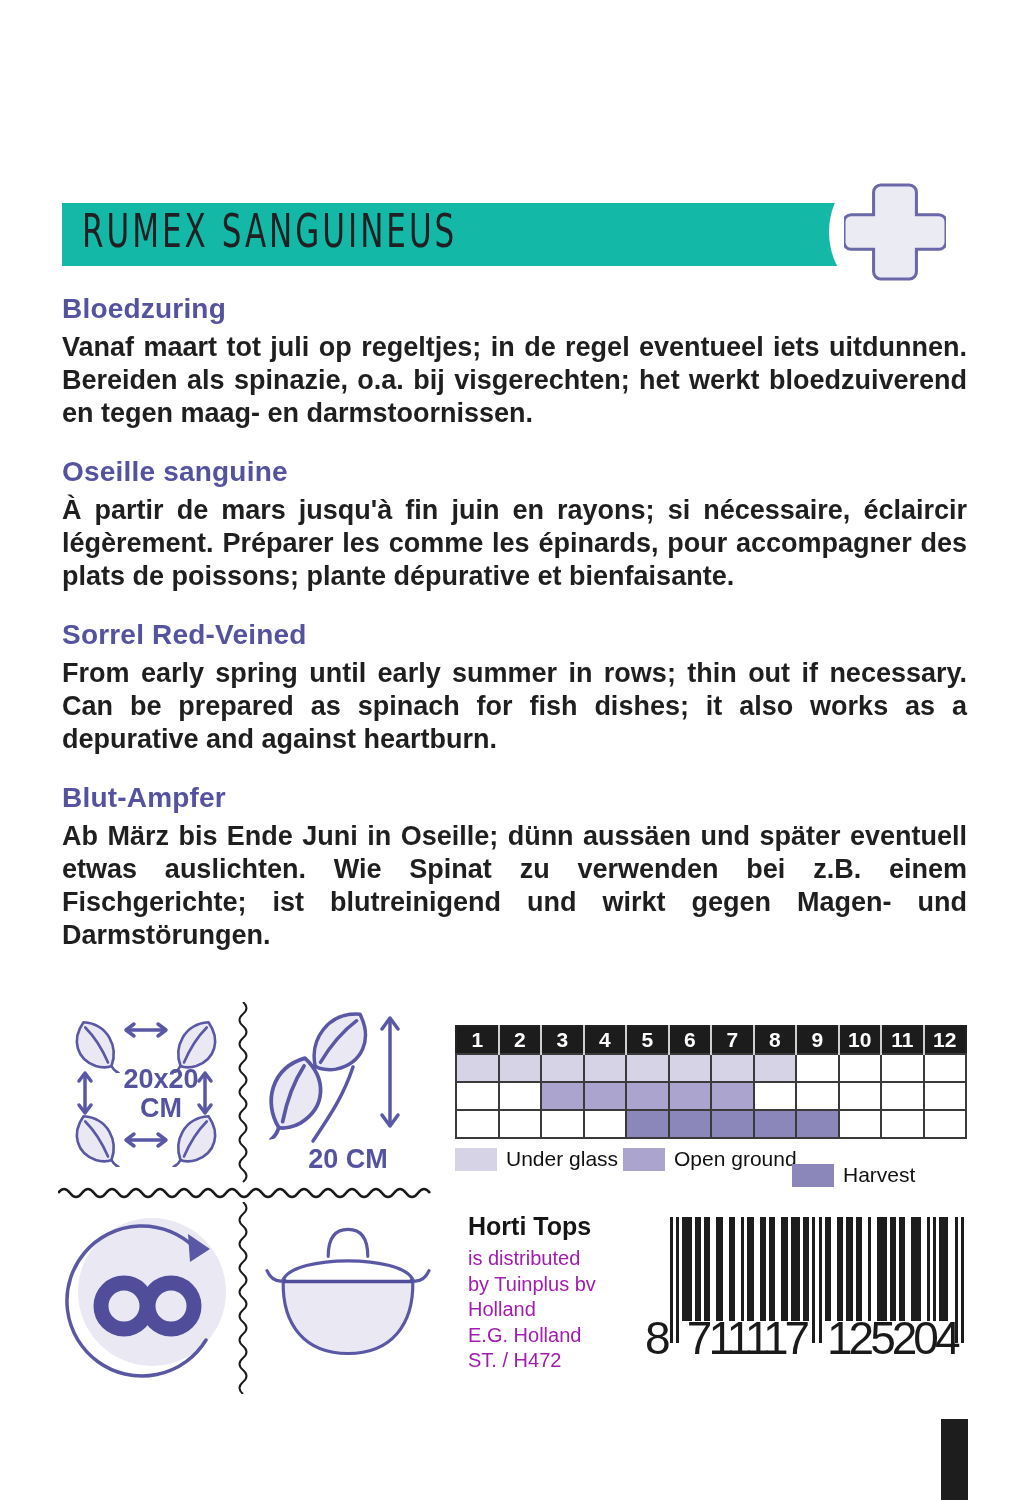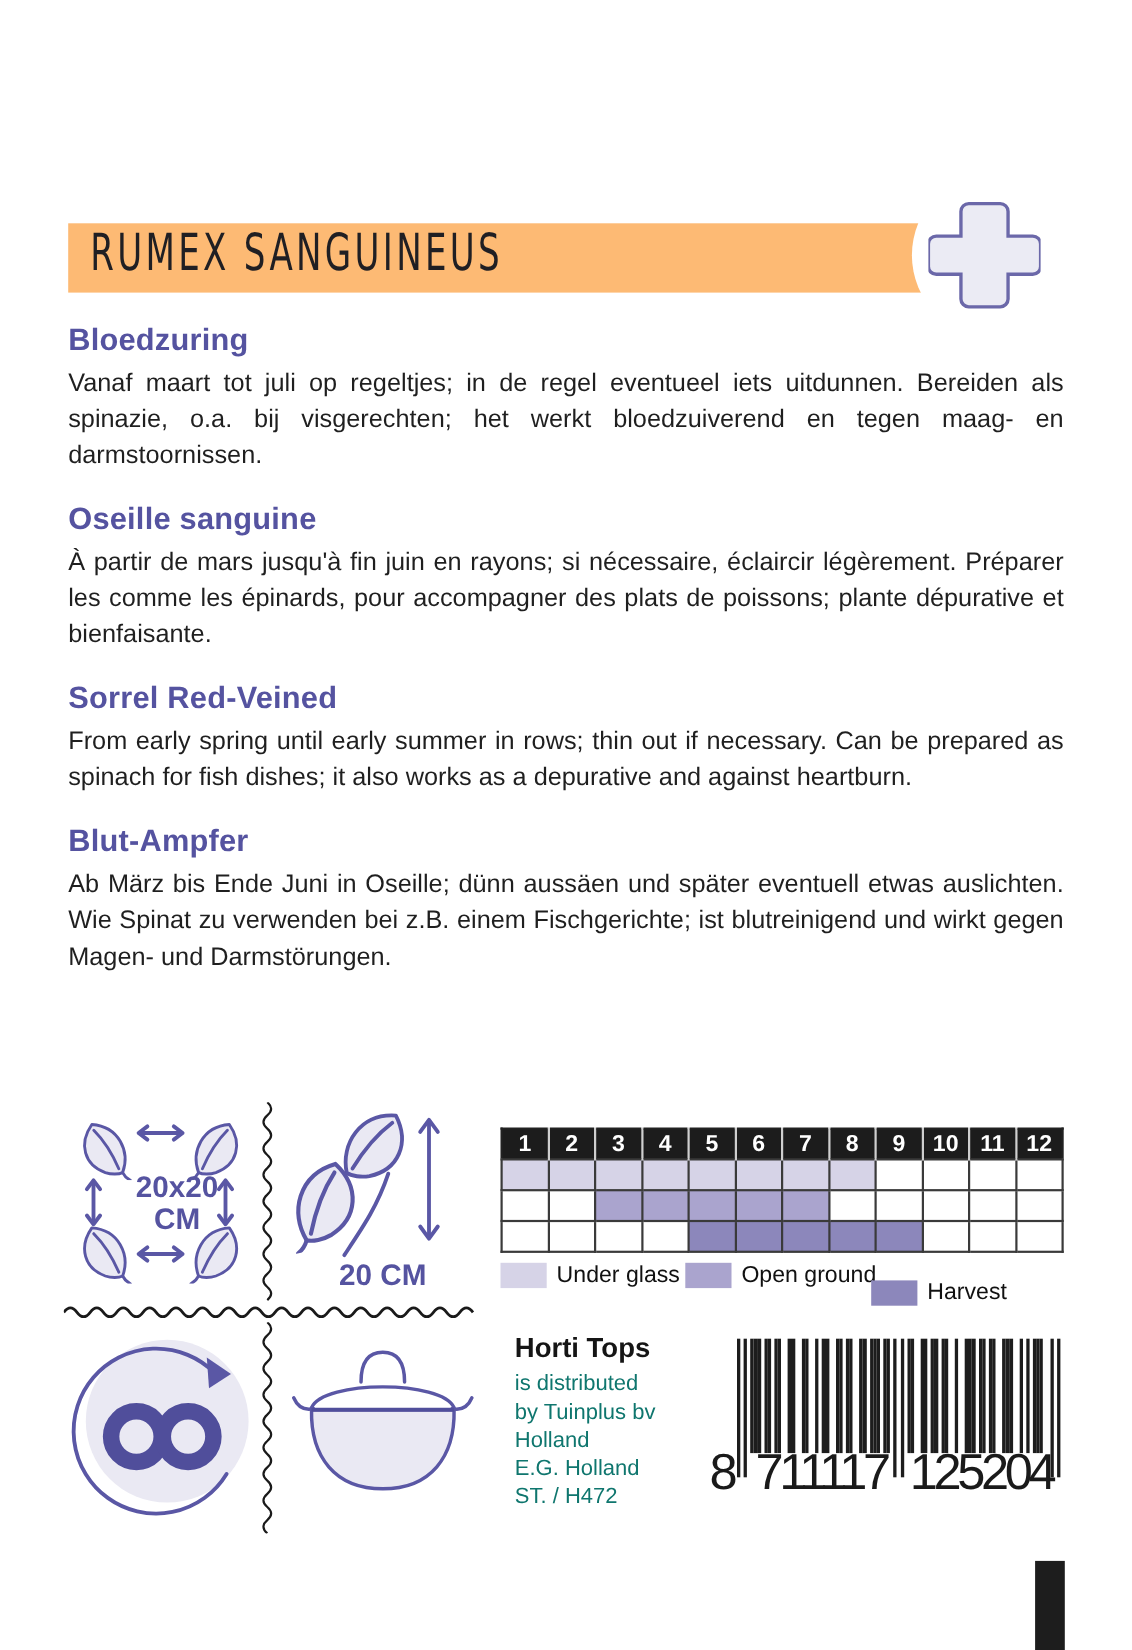--- a/index.html
+++ b/index.html
@@ -4,36 +4,36 @@
 <style>
   * { margin:0; padding:0; box-sizing:border-box; }
   html,body { background:#ffffff; }
   .page {
     position:relative; width:1029px; height:1500px; margin:0 auto;
     background:#ffffff; overflow:hidden;
     font-family:"Liberation Sans", sans-serif; color:#1f1f1f;
   }
 
   
-  .banner { position:absolute; left:62px; top:203px; width:806px; height:63px; background:#fdba74; }
+  .banner { position:absolute; left:62px; top:203px; width:806px; height:63px; background:#14b8a6; }
   .banner-title {
     position:absolute; left:20px; bottom:9px;
     font-family:"DejaVu Sans", sans-serif;
     font-size:31px; letter-spacing:3px; color:#201f23;
     transform:scaleY(1.5); transform-origin:left bottom; white-space:nowrap;
   }
   .badge-circle { position:absolute; left:829px; top:156px; width:152px; height:152px;
     border-radius:50%; background:#ffffff; }
   .cross-svg { position:absolute; left:844px; top:181px; width:102px; height:102px; }
 
   
   .sections { position:absolute; left:62px; top:293px; width:905px; }
   .sec { margin-bottom:26px; }
   .sec h2 { font-size:28px; font-weight:bold; color:#5553a0; margin-bottom:6px; letter-spacing:0.2px; }
-  .sec p  { font-size:23px; line-height:33px; text-align:justify; color:#1f1f1f; }
+  .sec p  { font-size:27px; line-height:33px; text-align:justify; color:#1f1f1f;font-weight:bold; }
   .spacing-box { position:absolute; left:58px; top:1003px; width:182px; height:188px; }
   .height-box  { position:absolute; left:255px; top:1003px; width:180px; height:188px; }
   .perennial-box { position:absolute; left:60px; top:1212px; width:176px; height:180px; }
   .pot-box { position:absolute; left:258px; top:1215px; width:180px; height:165px; }
   .purple-label { color:#5553a0; font-weight:bold; font-size:27px; text-align:center; line-height:29px; }
   .spacing-text { position:absolute; left:53px; top:62px; width:100px; }
   .height-text { position:absolute; left:28px; top:142px; width:130px; }
   .arrow-svg { position:absolute; }
   .divider-svg { position:absolute; }
   .perennial-bg { position:absolute; left:18px; top:6px; width:148px; height:148px;
@@ -48,21 +48,21 @@
   .cal-table th:first-child { border-left:none; }
   .cal-table td { height:28px; border:2px solid #3a3a3a; }
   .legend { position:absolute; left:455px; top:1147px; width:512px; height:30px; }
   .legend-item { position:absolute; top:0; display:flex; align-items:center; }
   .legend-swatch { width:42px; height:23px; margin-right:9px; }
   .legend-label { font-size:21px; color:#111; white-space:nowrap; }
 
   
   .distributor { position:absolute; left:468px; top:1212px; width:190px; }
   .distributor h3 { font-size:25px; font-weight:bold; color:#151515; margin-bottom:5px; }
-  .distributor .dline { font-size:20px; line-height:25.5px; color:#0f766e; }
+  .distributor .dline { font-size:20px; line-height:25.5px; color:#a21caf; }
   .barcode-wrap { position:absolute; left:645px; top:1217px; width:330px; height:150px; }
   .bars { position:absolute; left:25px; top:0; width:295px; height:126px; display:flex; }
   .bars span { display:block; }
   .bc-num { position:absolute; font-size:46px; letter-spacing:-4px; color:#1a1a1a; top:94px; white-space:nowrap; }
   .bc-sys { left:0; }
   .bc-left { left:38px; width:127px; text-align:center; }
   .bc-right { left:182px; width:127px; text-align:center; }
 
   .corner-bar { position:absolute; left:941px; top:1419px; width:27px; height:81px; background:#1d1d1d; }
 

